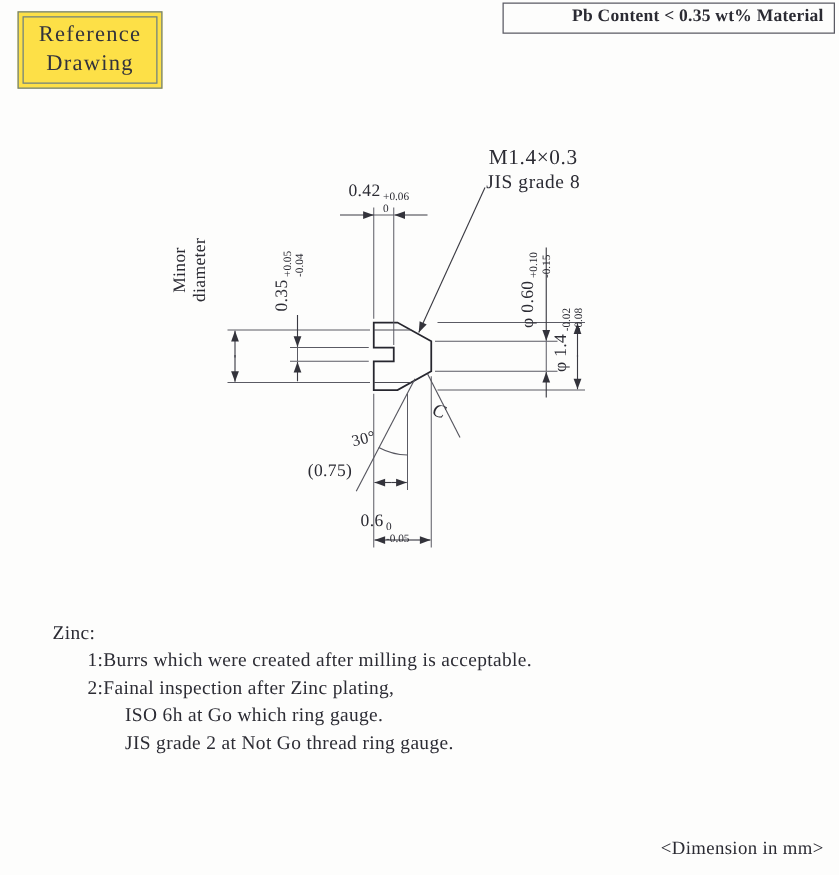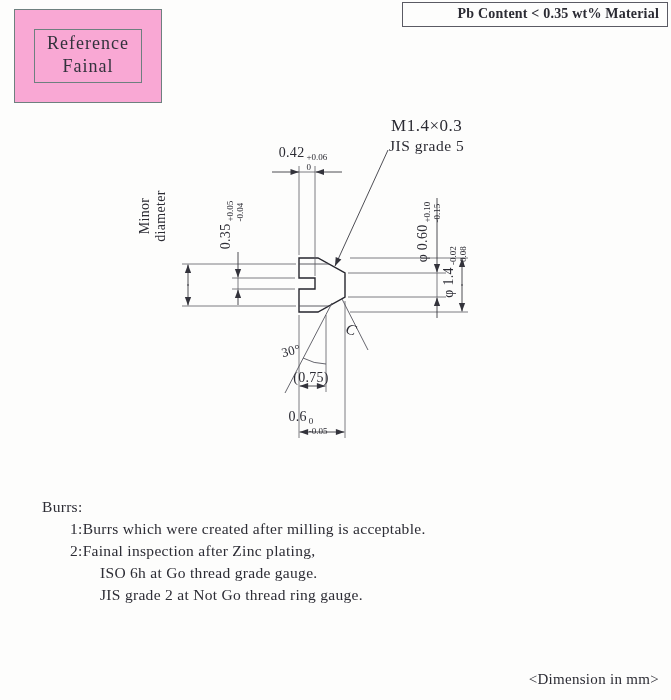--- a/index.html
+++ b/index.html
@@ -4,21 +4,21 @@
 <style>
   html,body { margin:0; padding:0; }
   body {
     width:671px; height:700px; position:relative; overflow:hidden;
     background:#fdfdfc; color:#2b2b33;
     font-family:"Liberation Serif","DejaVu Serif",serif;
   }
   .abs { position:absolute; }
 
   
-  #ref-box { left:14px; top:9px; border:1px solid #6e807f; padding:19px; background:#f9a8d4; }
+  #ref-box { left:14px; top:9px; border:1px solid #6e807f; padding:3px; background:#fde047; }
   #ref-box .inner { border:1px solid #6e807f; padding:2px 12px 4px; text-align:center;
                     font-size:18px; letter-spacing:1px; line-height:1.28; color:#32323c; }
   #pb-box { left:402px; top:2px; width:248px; border:1px solid #5a5a63; padding:3px 8px 4px;
             font-size:14px; text-align:right; letter-spacing:0.2px;font-weight:bold; }
 
   
   #draw-svg { left:0; top:0; }
 
   
   .dim { position:absolute; transform:translate(-50%,-50%); white-space:nowrap;
@@ -102,31 +102,31 @@
   <g stroke="#55555e" stroke-width="0.9" fill="none">
     <line x1="332" y1="303" x2="285" y2="393"></line>
     <path d="M326,364 A50,50 0 0 1 303,358"></path>
     <line x1="342" y1="299" x2="368" y2="350"></line>
   </g>
 </svg>
 
 <div id="ref-box" class="abs">
   <div class="inner">
     <div>Reference</div>
-    <div>Fainal</div>
+    <div>Drawing</div>
   </div>
 </div>
 
 <div id="pb-box" class="abs">
   <span>Pb Content &lt; 0.35 wt% Material</span>
 </div>
 
 <div id="thread-callout" class="abs">
   <div class="l1">M1.4×0.3</div>
-  <div class="l2">JIS grade 5</div>
+  <div class="l2">JIS grade 8</div>
 </div>
 
 <div class="dim" style="left:303px; top:159px;">
   <span>0.42</span><span class="tols">
       <span class="t">+0.06</span>
       <span class="t">0</span>
     </span>
 </div>
 
 <div class="dim rot" style="left:232px; top:225px;">
@@ -156,34 +156,34 @@
 </div>
 
 <div class="dim" id="angle-label" style="left:291px; top:351px;">
   <span>30°</span>
 </div>
 
 <div class="dim" id="chamfer-label" style="left:351px; top:330px;">
   <span>C</span>
 </div>
 
-<div class="dim" style="left:264px; top:378px;margin-left:47px;">
+<div class="dim" style="left:264px; top:378px;">
   <span>(0.75)</span>
 </div>
 
 <div class="dim" style="left:308px; top:423px;">
   <span>0.6</span><span class="tols">
       <span class="t">0</span>
       <span class="t">-0.05</span>
     </span>
 </div>
 
 <div id="notes" class="abs">
-  <div class="t0">Burrs:</div>
+  <div class="t0">Zinc:</div>
   <div class="ind1">1:Burrs which were created after milling is acceptable.</div>
   <div class="ind1">2:Fainal inspection after Zinc plating,</div>
-  <div class="ind2">ISO 6h at Go thread grade gauge.</div>
+  <div class="ind2">ISO 6h at Go which ring gauge.</div>
   <div class="ind2">JIS grade 2 at Not Go thread ring gauge.</div>
 </div>
 
 <div id="footer-note" class="abs">
   <span>&lt;Dimension in mm&gt;</span>
 </div>
 
 </body></html>

